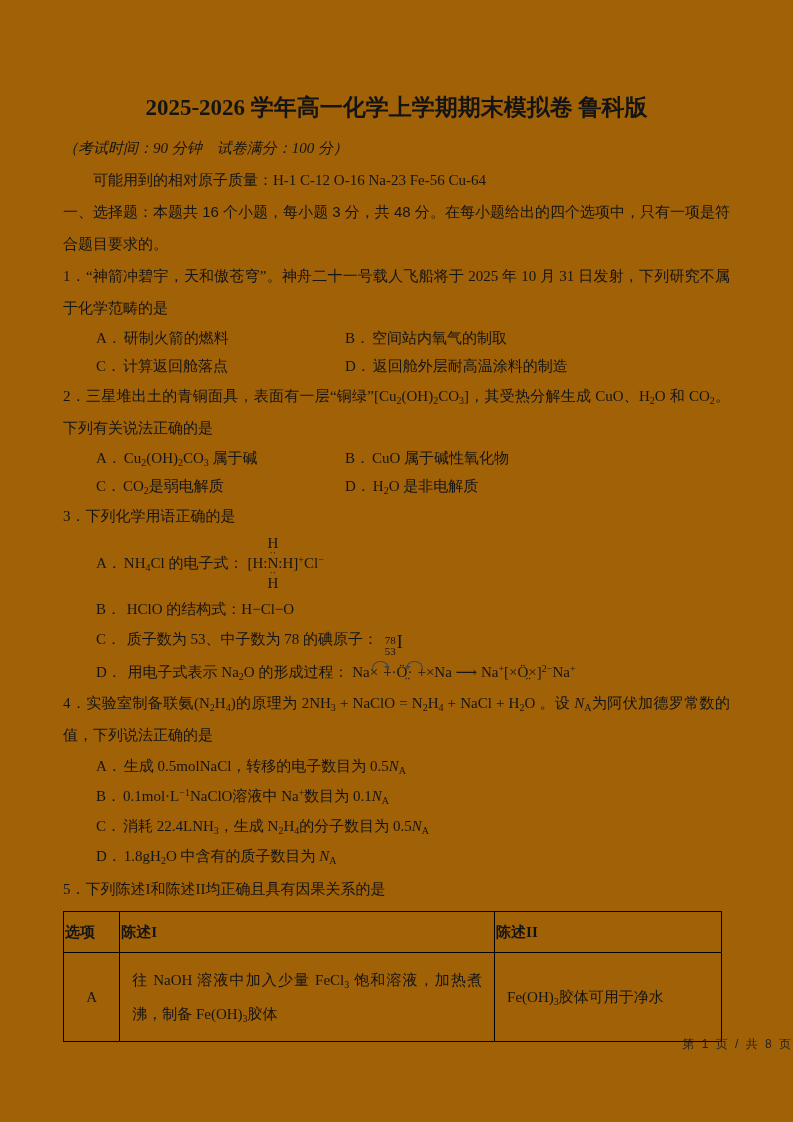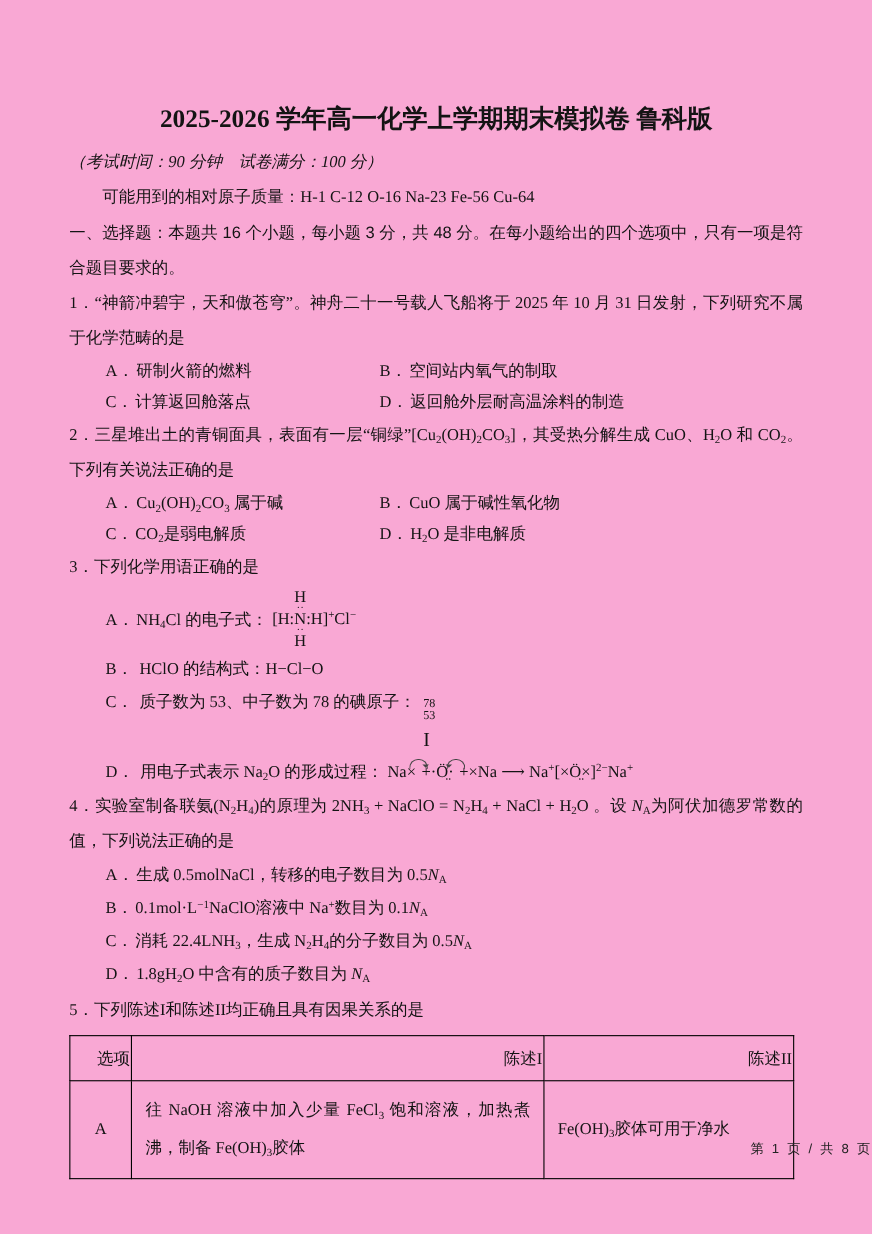--- a/index.html
+++ b/index.html
@@ -1,20 +1,20 @@
 <!DOCTYPE html>
 <html><head>
 <meta charset="utf-8">
 <style>
   html,body { margin:0; padding:0; background:#888; }
   .page {
     position:relative;
     width:793px; height:1122px;
     margin:0 auto;
-    background:#f9a8d4;
+    background:#a16207;
     box-sizing:border-box;
     padding:93px 63px 0 63px;
     font-family:"Liberation Serif","DejaVu Serif","DejaVu Sans",serif;
     font-size:15px;
     color:#141414;
     overflow:hidden;
   }
   sub { font-size:10px; vertical-align:-3px; line-height:0; }
   sup { font-size:10px; vertical-align:5px; line-height:0; }
   i { font-style:italic; }
@@ -32,41 +32,41 @@
   .opt-line { padding-left:33px; line-height:30px; }
   .opt-label { margin-right:2px; }
 
   
   .q3a { padding-left:33px; min-height:62px; display:flex; align-items:center; }
   .elec { display:inline-flex; align-items:center; margin-left:4px; }
   .elec-mid { display:inline-flex; flex-direction:column; align-items:center; line-height:14px; }
   .elec-dots { font-size:10px; line-height:6px; letter-spacing:0px; }
 
   
-  .isotope { display:inline-flex; align-items:flex-start; margin-left:3px;flex-direction:column; }
+  .isotope { display:inline-flex; align-items:flex-end; margin-left:3px; }
   .iso-nums { display:inline-flex; flex-direction:column; align-items:flex-end; font-size:11px; line-height:11px; margin-right:1px; }
   .iso-symbol { font-size:18px; }
 
   
   .arc { display:inline-block; width:15px; height:8px; border:1px solid #444; border-bottom:none;
          border-radius:8px 8px 0 0; vertical-align:7px; margin:0 -6px; position:relative; }
   .arc::after { content:''; position:absolute; bottom:-2px; border:3px solid transparent; border-top-color:#444; }
   .arc-r::after { right:-2px; }
   .arc-l::after { left:-2px; }
   .d-formula { white-space:nowrap; }
 
   .q4-opt { padding-left:33px; line-height:30px; }
 
   .q5 { margin-top:2px; }
   table.stmt {
     border-collapse:collapse; width:659px; margin-top:6px;
     font-size:15px;
   }
   table.stmt th, table.stmt td { border:1px solid #000; }
-  table.stmt th { font-weight:normal; height:38px; text-align:right; }
+  table.stmt th { font-weight:bold; height:38px; text-align:left; }
   .col-opt { width:54px; }
   .col-s1 { width:378px; }
   .col-s2 { width:227px; }
   td.cell-opt { text-align:center; }
   td.cell-s1 { padding:6px 12px; line-height:34px; text-align:justify; }
   td.cell-s2 { padding:6px 12px; line-height:24px;font-family:Liberation Serif, serif; }
   table.stmt td { height:76px; }
 
   .footer {
     position:absolute; top:1036px; left:0; width:100%;

